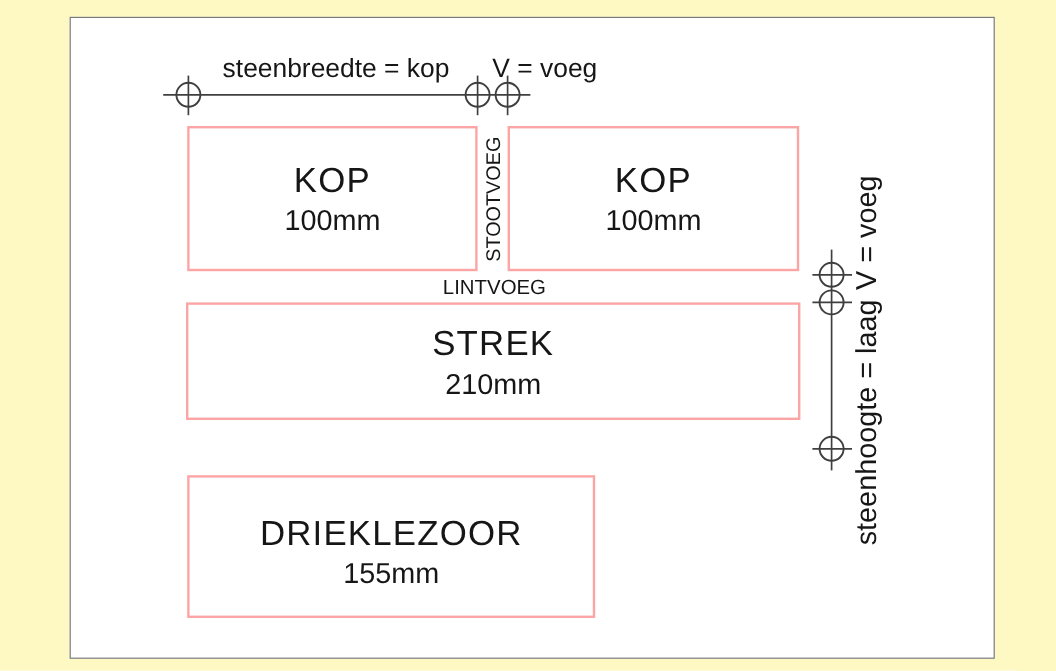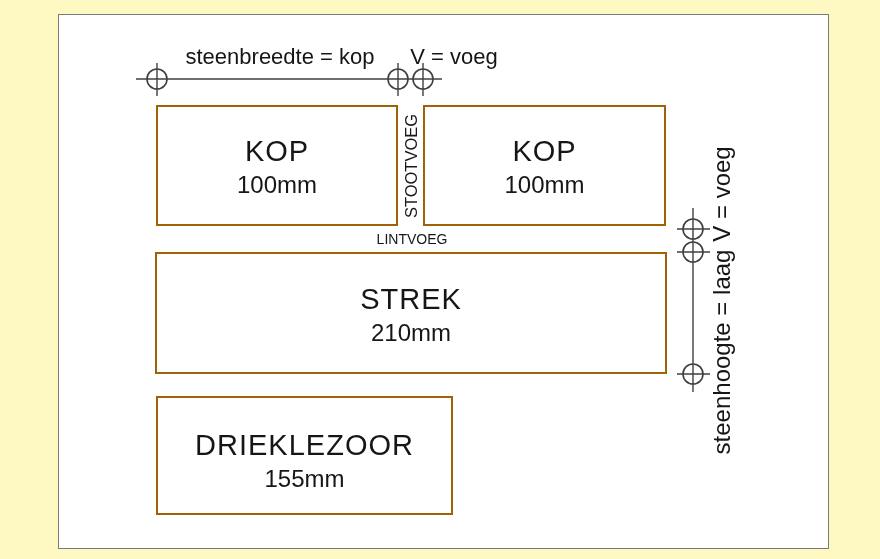--- a/index.html
+++ b/index.html
@@ -21,21 +21,21 @@
     left: 58px;
     top: 14px;
     width: 771px;
     height: 535px;
     border: 1.5px solid #7a7a7a;
     box-sizing: border-box;
     background: #ffffff;
   }
   .brick {
     position: absolute;
-    border: 2px solid #a16207;
+    border: 2px solid #fca5a5;
     box-sizing: border-box;
     background: #ffffff;
     display: flex;
     flex-direction: column;
     align-items: center;
     justify-content: center;
     gap: 9px;
   }
   .brick-name {
     font-size: 29px;
@@ -43,33 +43,33 @@
     letter-spacing: 1px;
     white-space: nowrap;
   }
   .brick-size {
     font-size: 24px;
     line-height: 20px;
     white-space: nowrap;
   }
   #box-kop-left   { left: 156px; top: 105px; width: 242px; height: 121px; }
   #box-kop-right  { left: 423px; top: 105px; width: 243px; height: 121px; }
-  #box-strek      { left: 155px; top: 252px; width: 512px; height: 122px; }
-  #box-driekl     { left: 156px; top: 396px; width: 297px; height: 119px; padding-top: 8px; }
+  #box-strek      { left: 155px; top: 252px; width: 512px; height: 98px; }
+  #box-driekl     { left: 156px; top: 396px; width: 340px; height: 119px; padding-top: 8px; }
 
   .hlabel {
     position: absolute;
     font-size: 22px;
     line-height: 25px;
     text-align: center;
     white-space: nowrap;
   }
   #lbl-steenbreedte { left: 160px; top: 44px; width: 240px; }
   #lbl-voeg-top     { left: 394px; top: 44px; width: 120px; }
-  #lbl-lintvoeg     { left: 342px; top: 230px; width: 140px; font-size: 14px; line-height: 19px; }
+  #lbl-lintvoeg     { left: 342px; top: 230px; width: 140px; font-size: 17px; line-height: 19px; }
 
   .dims {
     position: absolute;
     left: 0;
     top: 0;
     pointer-events: none;
   }
   .dims line, .dims circle {
     stroke: #3f3f3f;
     fill: none;

